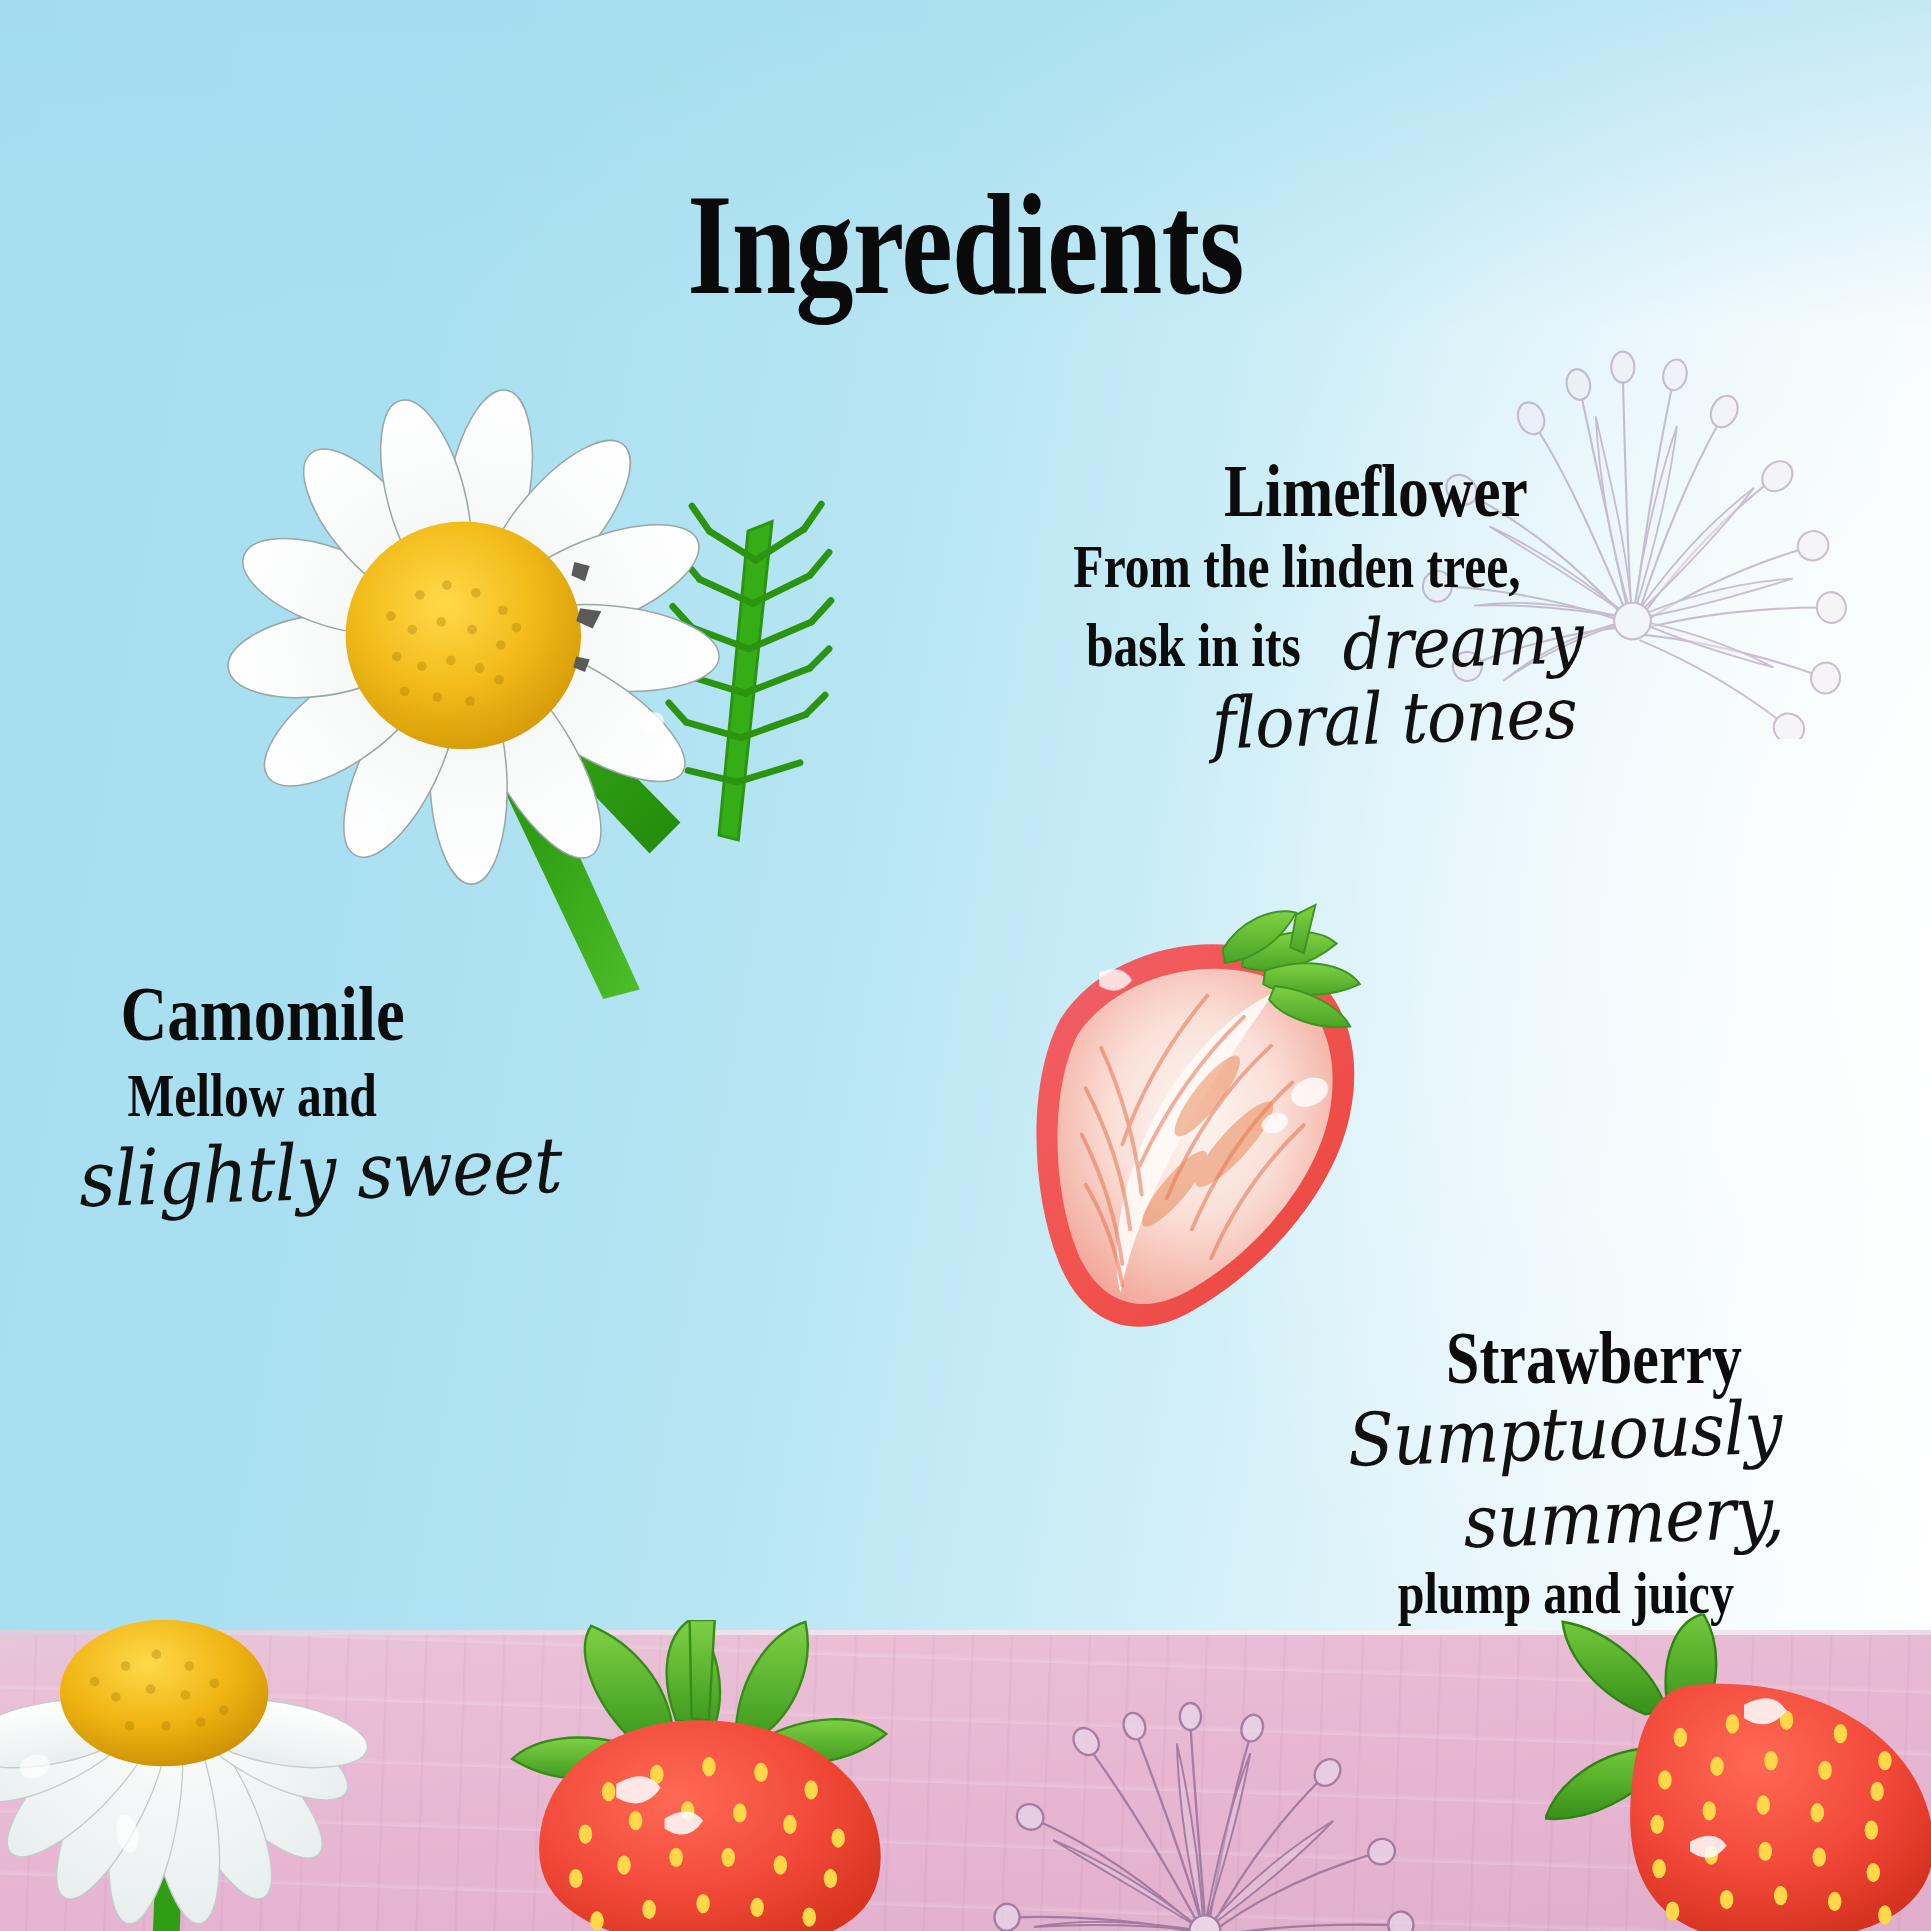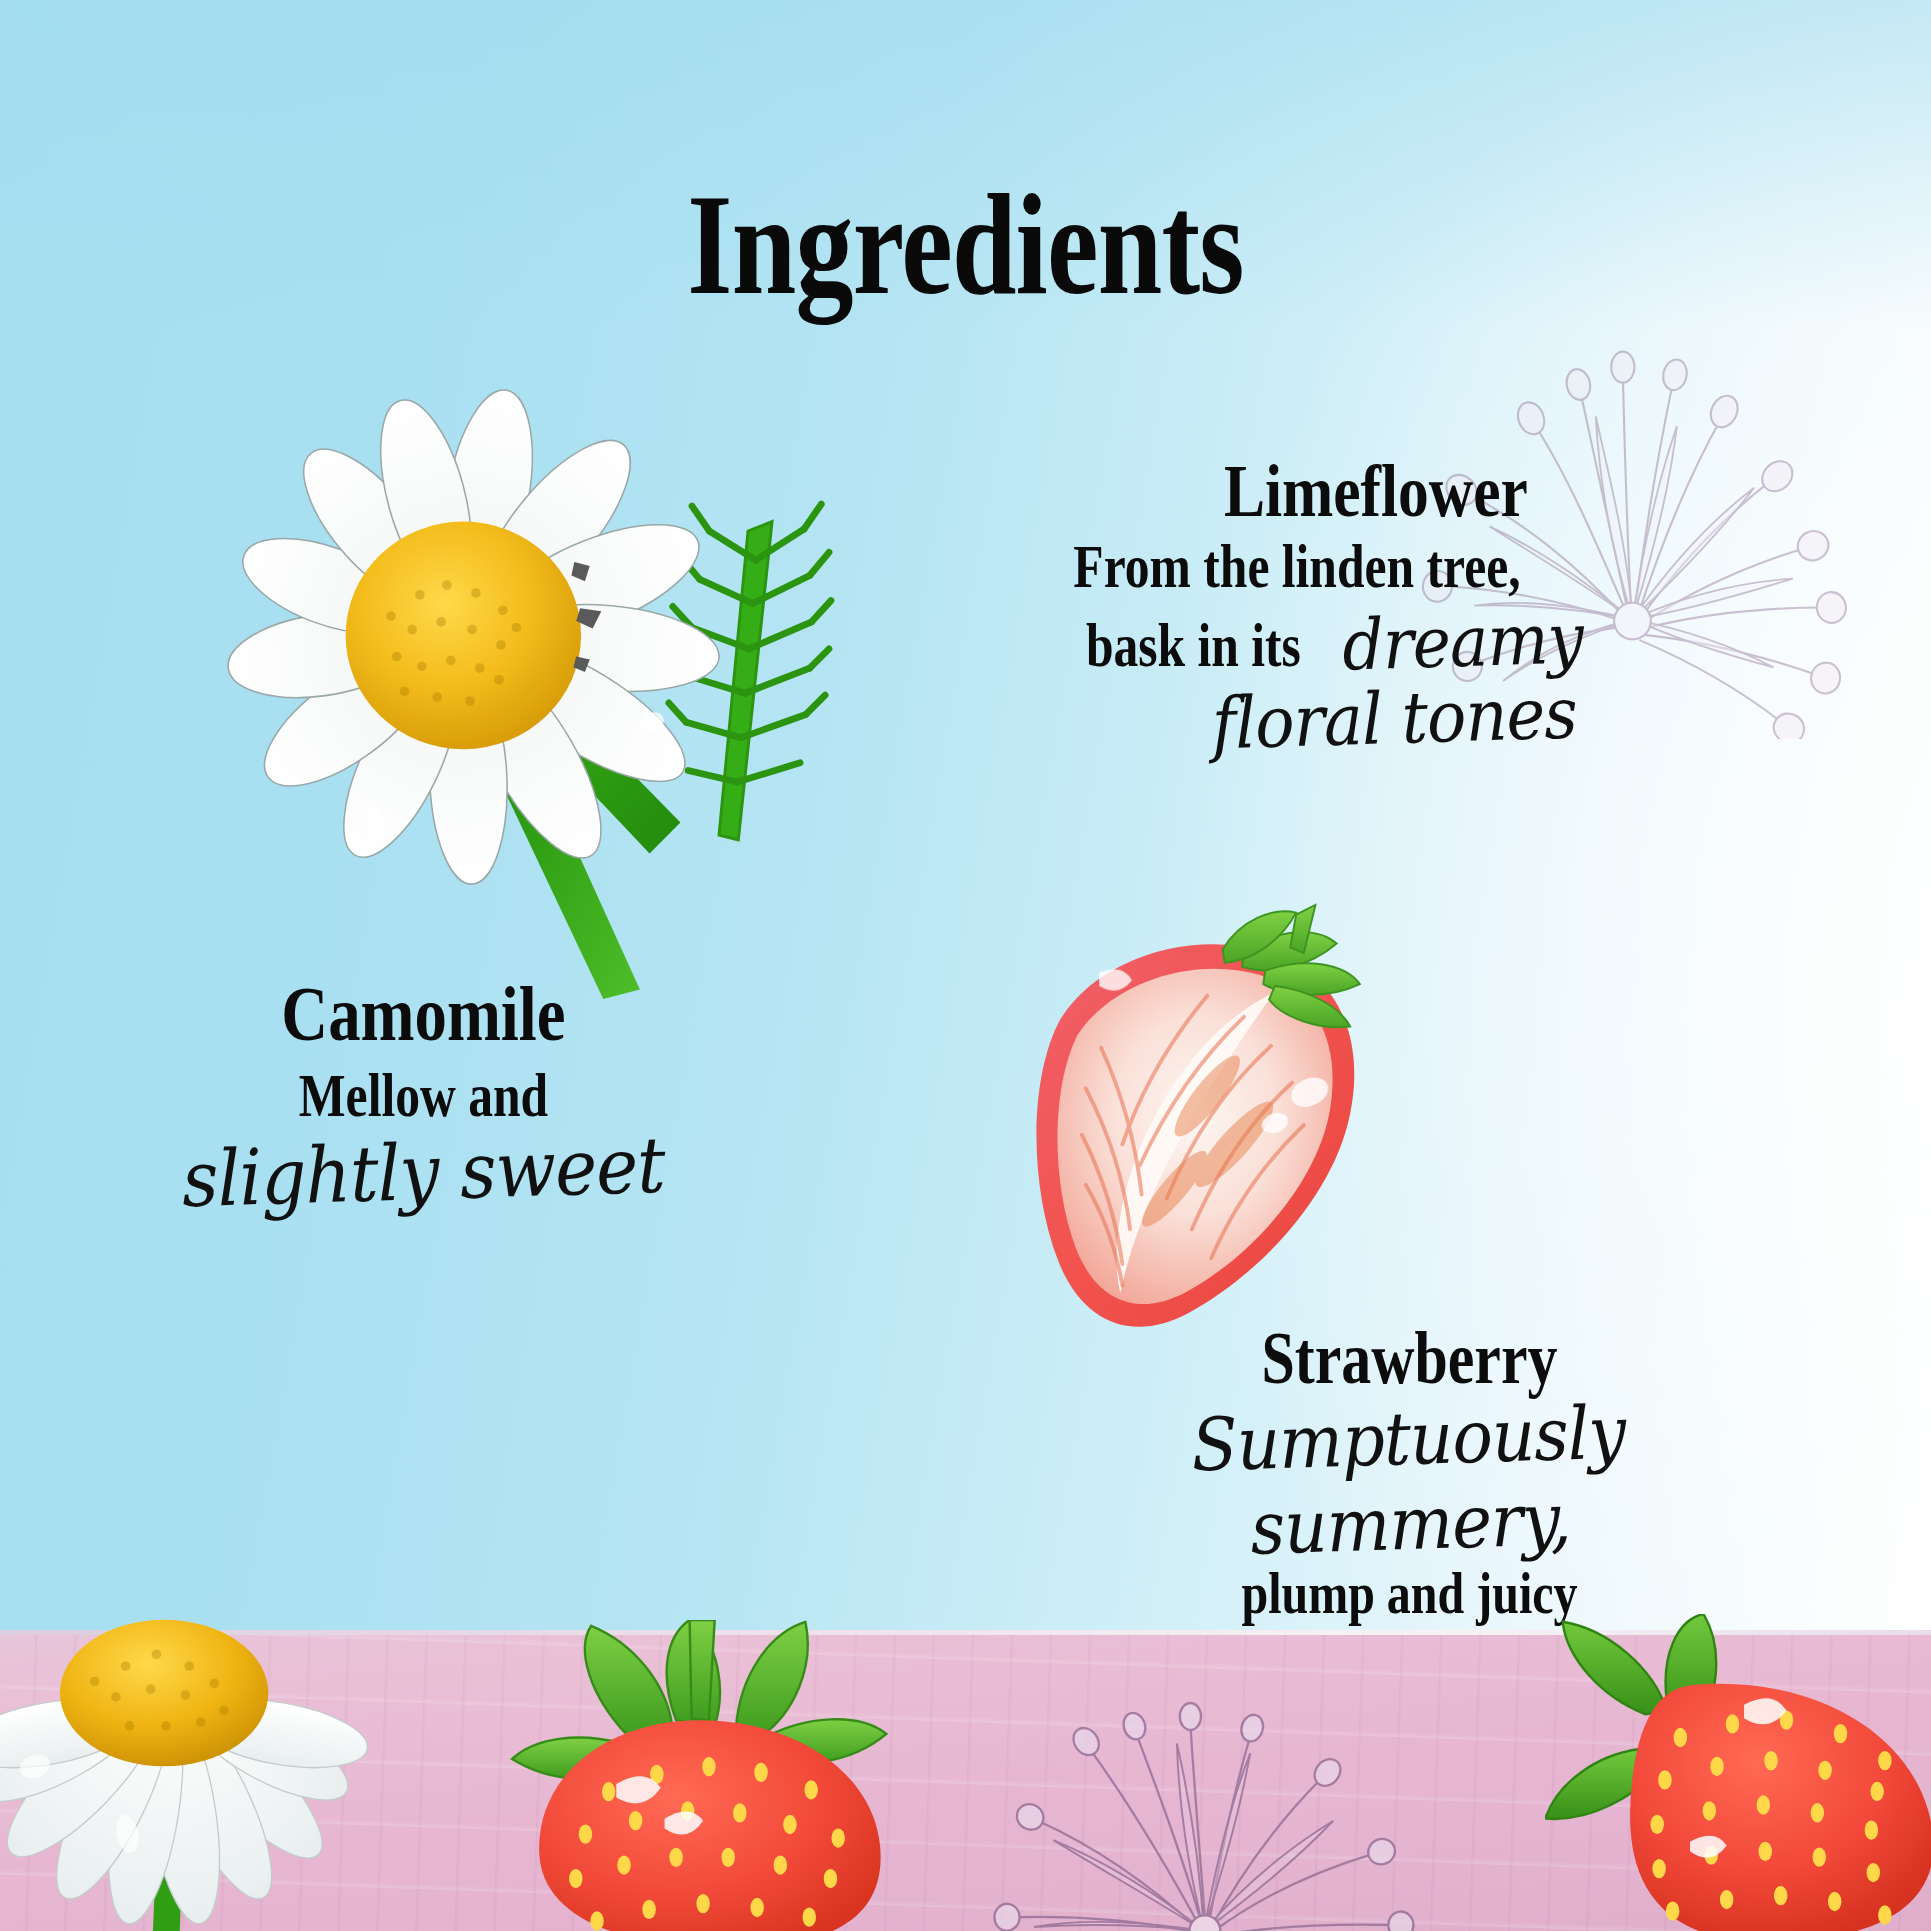--- a/index.html
+++ b/index.html
@@ -78,29 +78,29 @@
   
   #limeflower-block{
     position:absolute;left:869px;top:454px;width:724px;text-align:right;
   }
   #limeflower-block .heading{font-size:75px;}
   #limeflower-block .subline{font-size:62px;margin-top:7.7px;}
   #limeflower-block .script{font-size:70px;display:inline-block;}
 
   
   #camomile-block{
-    position:absolute;left:76px;top:975px;width:695px;text-align:center;
+    position:absolute;left:58px;top:975px;width:695px;
   }
   #camomile-block .heading{font-size:79px;}
   #camomile-block .subline{font-size:62px;margin-top:11.6px;}
   #camomile-block .script{font-size:77px;display:inline-block;margin-top:1.9px;}
 
   
   #strawberry-block{
-    position:absolute;left:1004px;top:1323px;width:811px;text-align:center;
+    position:absolute;left:1004px;top:1323px;width:811px;text-align:right;
   }
   #strawberry-block .heading{font-size:73px;}
   #strawberry-block .script{font-size:73px;display:inline-block;margin-top:1.9px;}
   #strawberry-block .subline{font-size:60px;margin-top:-3.9px;}
 
   .inline-serif{
     font-family:"Liberation Serif", serif;font-weight:700;color:#0c0c0c;
     display:inline-block;transform:scaleX(.80);
   }
 

